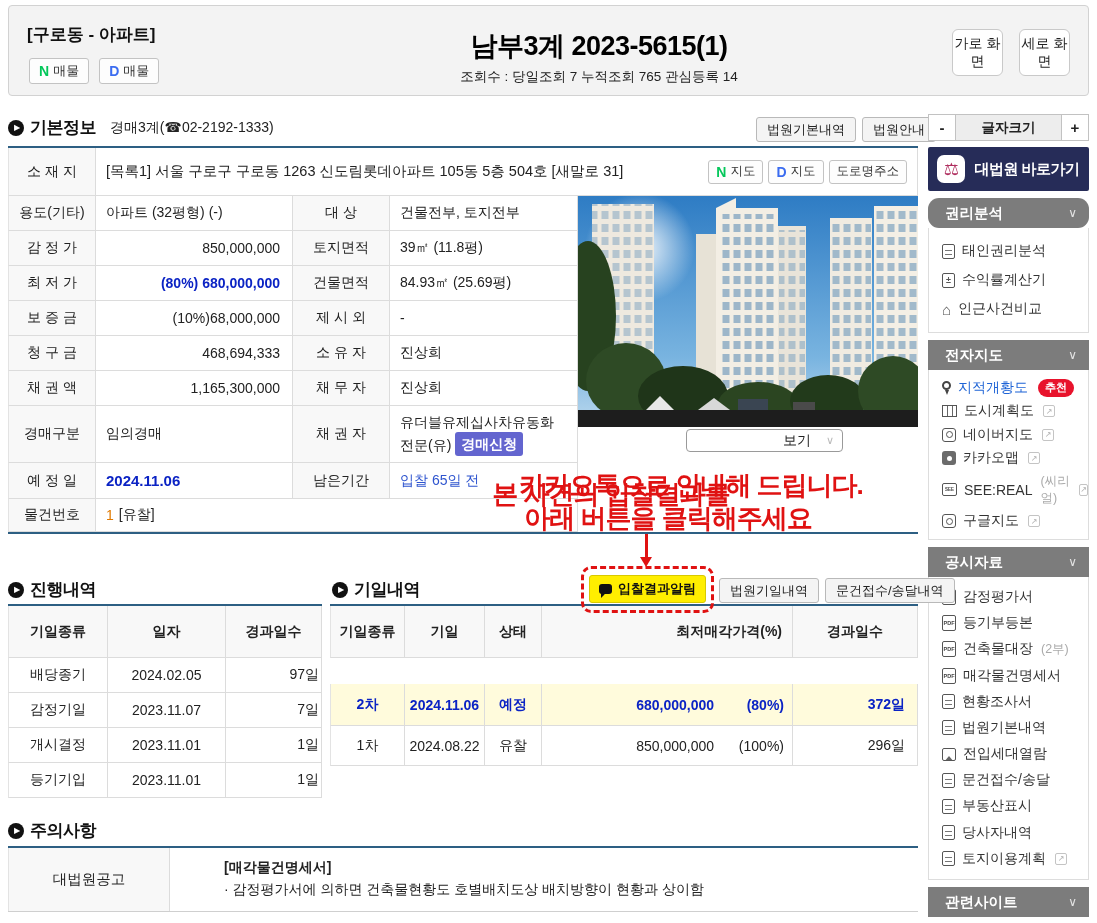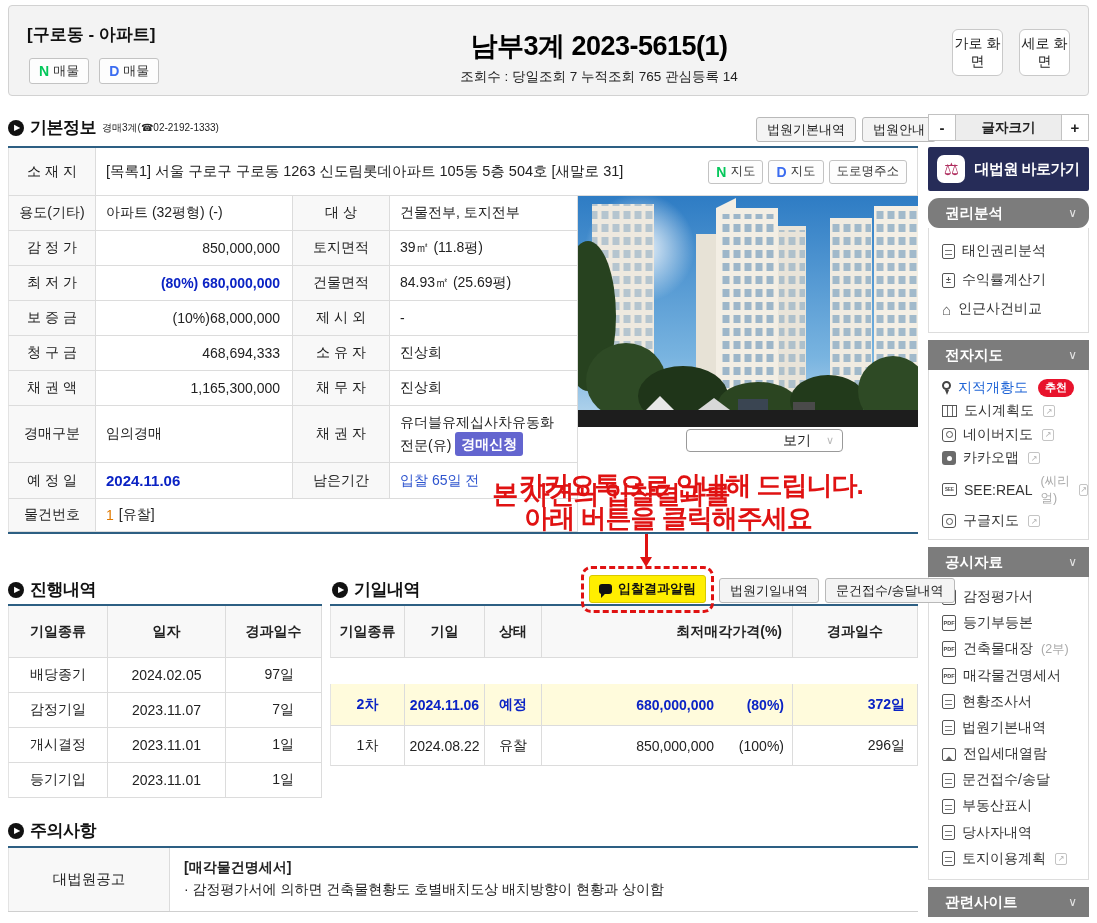--- a/index.html
+++ b/index.html
@@ -22,21 +22,21 @@
   .orient { position:absolute; top:23px; width:51px; height:47px; background:#fff; border:1px solid #c9c9c9;
          border-radius:6px; font-size:14px; color:#222; display:flex; align-items:center; justify-content:center;
          text-align:center; line-height:1.25; cursor:pointer; }
   .orient.o1 { left:943px; } .orient.o2 { left:1010px; }
 
   
   .sec-title { position:absolute; display:flex; align-items:center; gap:6px; }
   .sec-ic { width:16px; height:16px; background:#111; border-radius:50%; color:#fff; font-size:8px;
          display:inline-flex; align-items:center; justify-content:center; padding-left:2px; }
   .sec-txt { font-size:17px; font-weight:bold; color:#111; letter-spacing:-0.5px; }
-  .court-info { font-size:10px; color:#222; }
+  .court-info { font-size:14px; color:#222; margin-left:8px; }
   .gbtn { display:inline-flex; align-items:center; justify-content:center; height:25px; padding:0 10px;
          background:#f4f4f4; border:1px solid #b9b9b9; border-radius:3px; font-size:13px; color:#222; cursor:pointer; }
   .bi-btns { position:absolute; top:117px; left:756px; display:flex; gap:6px; }
 
   
   .bi-table { position:absolute; left:8px; top:146px; width:910px;
         border-top:2px solid #2d5f83; border-bottom:2px solid #2d5f83;
         display:grid; grid-template-columns:88px 197px 97px 188px 340px;
         grid-template-rows:48px 35px 35px 35px 35px 35px 35px 57px 36px 33px; }
   .cl { background:#f8f8f8; border-right:1px solid #dcdcdc; border-bottom:1px solid #dcdcdc;
@@ -88,37 +88,37 @@
   
   .tbl { position:absolute; border-top:2px solid #2d5f83; font-size:14px; }
   .tr { display:flex; }
   .th,.td { border-right:1px solid #dcdcdc; border-bottom:1px solid #dcdcdc; display:flex;
         align-items:center; justify-content:center; background:#fff; }
   .th { background:#f8f8f8; font-weight:bold; height:52px; }
   .bl { border-left:1px solid #e3e3e3; }
   .prog-tbl { left:8px; top:604px; width:314px; }
   .prog-tbl .c1 { width:100px; } .prog-tbl .c2 { width:118px; } .prog-tbl .c3 { width:96px; }
   .prog-tbl .td { height:35px; }
-  .prog-tbl .td.c3 { justify-content:flex-end; padding-right:27px; }
+  .prog-tbl .td.c3 { justify-content:flex-end; padding-right:2px; }
 
   .sched-tbl { left:330px; top:604px; width:588px; }
   .sched-tbl .c1 { width:75px; } .sched-tbl .c2 { width:80px; } .sched-tbl .c3 { width:57px; }
   .sched-tbl .c4 { width:251px; } .sched-tbl .c5 { width:125px; }
   .sched-tbl .th.c4 { justify-content:flex-end; padding-right:10px; }
   .row-hl .td { background:#fffbdc; color:#0b23c4; font-weight:bold;margin-top:26px; }
   .sched-tbl .r1 .td { height:42px; } .sched-tbl .r2 .td { height:40px; }
   .price-cell { justify-content:flex-end; padding-right:8px; gap:0; }
   .price-cell .amt { flex:1; text-align:right; }
   .price-cell .pct { width:70px; text-align:right; }
   .sched-tbl .c5.td { justify-content:flex-end; padding-right:12px; }
   .sched-btns { position:absolute; left:719px; top:578px; display:flex; gap:6px; z-index:2; }
 
   
   .notice-tbl { position:absolute; left:8px; top:846px; width:910px; border-top:2px solid #2d5f83;
-        border-bottom:1px solid #cfcfcf; display:flex; min-height:66px; }
+        border-bottom:1px solid #cfcfcf; display:flex; min-height:66px;gap:40px; }
   .notice-label { width:162px; background:#f8f8f8; border-right:1px solid #dcdcdc; border-left:1px solid #e3e3e3;
         display:flex; align-items:center; justify-content:center; font-size:14.5px; }
   .notice-body { flex:1; padding:9px 14px; font-size:14px; line-height:1.55; }
   .notice-head { font-weight:bold; }
 
   
   .sb { position:absolute; left:928px; width:161px; }
   .font-widget { top:114px; height:27px; display:flex; border:1px solid #c2c2c2; background:#ededed; }
   .fw-btn { width:27px; background:#fff; border-right:1px solid #c2c2c2; display:flex; align-items:center;
         justify-content:center; font-size:15px; font-weight:bold; cursor:pointer; }

